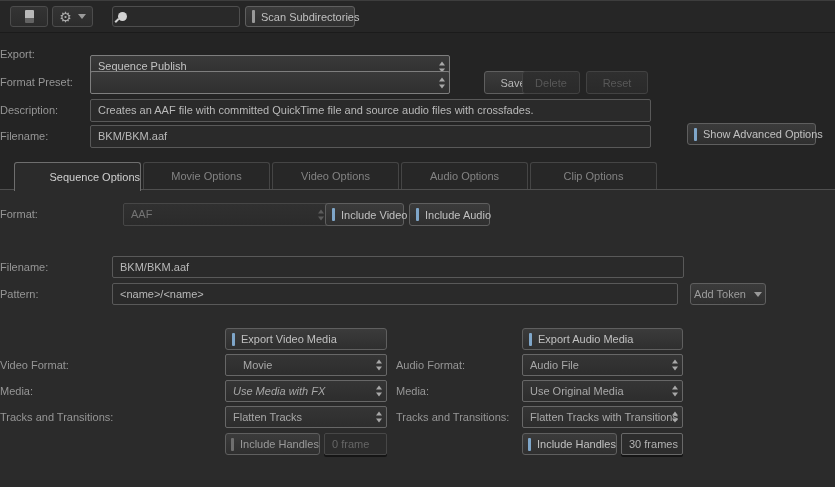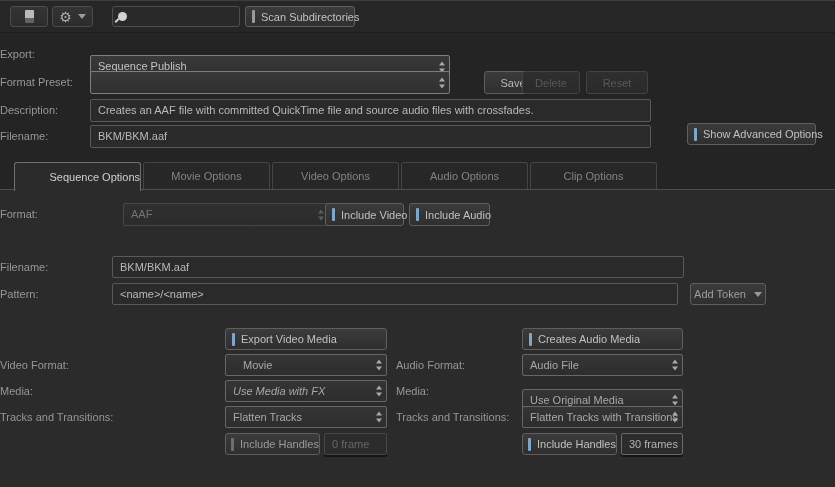--- a/index.html
+++ b/index.html
@@ -242,34 +242,34 @@
 </div>
 
 <div class="abs toggle dim" style="left:225px;top:433px;width:95px;height:22px;padding:0 5px;">
   <span class="ind"></span>
   <span>Include Handles</span>
 </div>
 <div class="abs numfield disabled" style="left:324px;top:433px;width:63px;height:22px;">0 frame</div>
 
 <div class="abs toggle on" style="left:522px;top:328px;width:161px;height:22px;">
   <span class="ind"></span>
-  <span>Creates Audio Media</span>
+  <span>Export Audio Media</span>
 </div>
 
 <div class="abs label" style="left:396px;top:354px;width:120px;line-height:22px;">Audio Format:</div>
 <div class="abs sel mid" style="left:522px;top:354px;width:161px;height:22px;">
   <span>Audio File</span>
   <span class="spin">
       <i class="up"></i>
       <i class="dn"></i>
     </span>
 </div>
 
 <div class="abs label" style="left:396px;top:380px;width:120px;line-height:22px;">Media:</div>
-<div class="abs sel mid" style="left:522px;top:389px;width:161px;height:22px;">
+<div class="abs sel mid" style="left:522px;top:380px;width:161px;height:22px;">
   <span>Use Original Media</span>
   <span class="spin">
       <i class="up"></i>
       <i class="dn"></i>
     </span>
 </div>
 
 <div class="abs label" style="left:396px;top:406px;width:120px;line-height:22px;">Tracks and Transitions:</div>
 <div class="abs sel mid" style="left:522px;top:406px;width:161px;height:22px;padding-right:14px;">
   <span>Flatten Tracks with Transitions</span>

